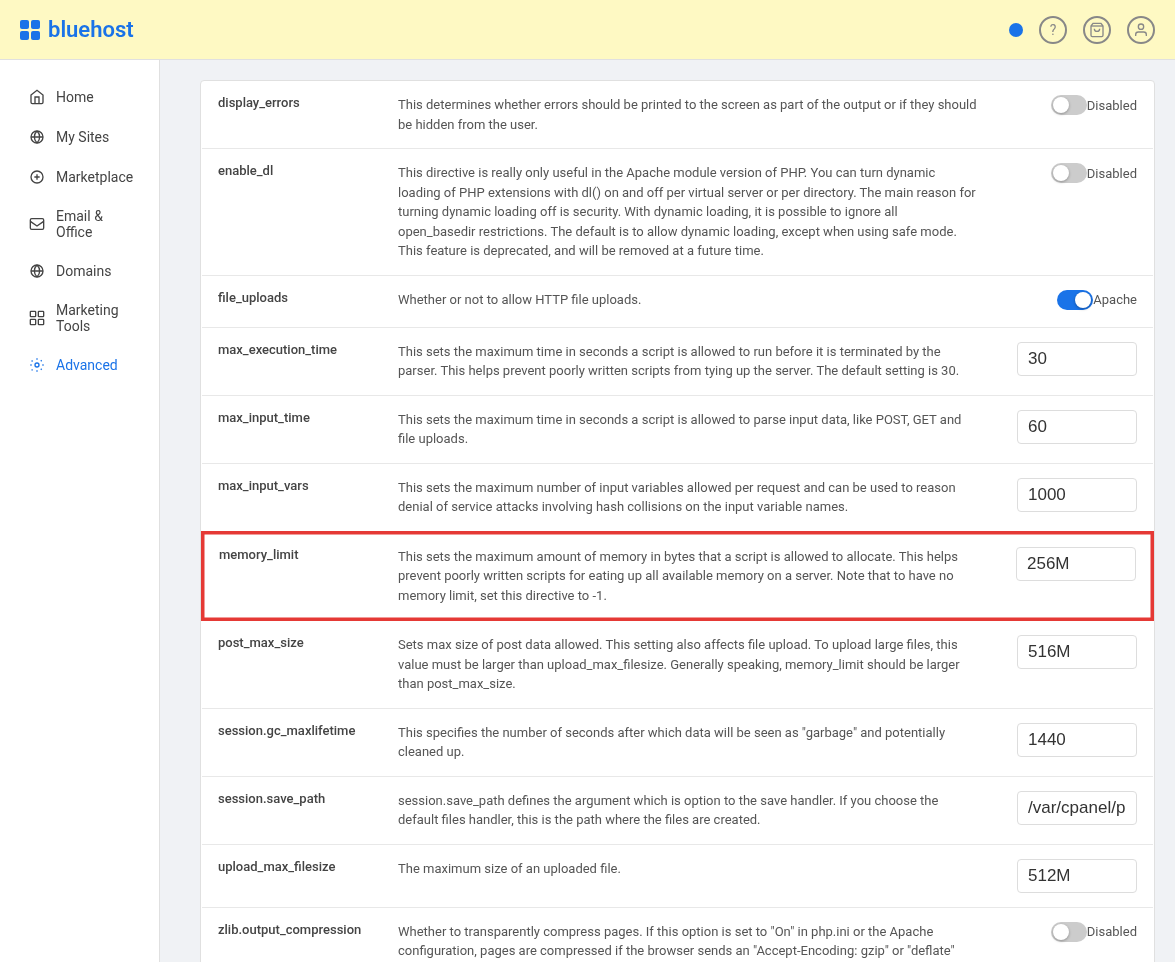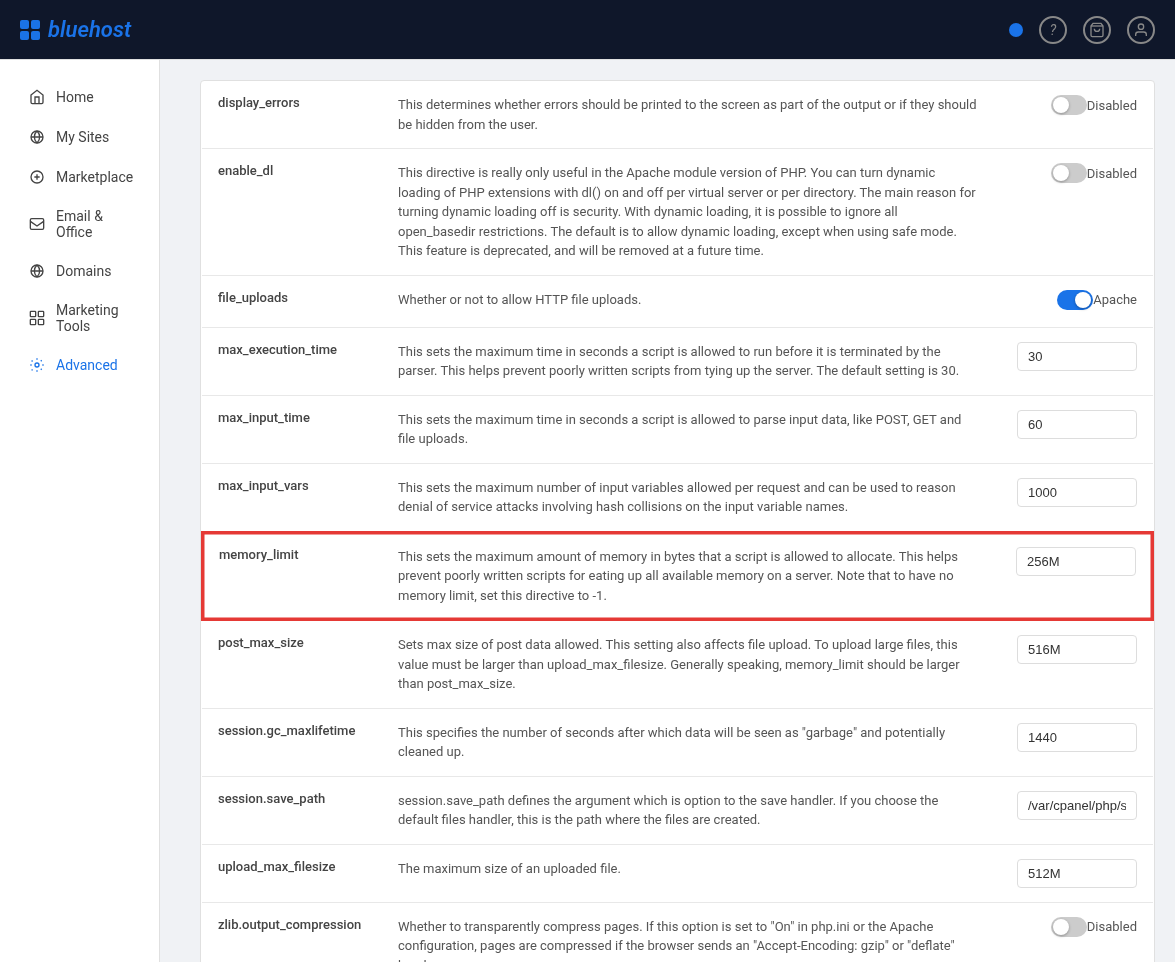--- a/index.html
+++ b/index.html
@@ -1,30 +1,29 @@
 <!DOCTYPE html>
 <html><head>
   <meta charset="utf-8">
   <style>
     * { box-sizing: border-box; margin: 0; padding: 0; }
     body { font-family: -apple-system, BlinkMacSystemFont, 'Segoe UI', Roboto, sans-serif; background: #f0f2f5; display: flex; flex-direction: column; min-height: 962px; }
 
     
     .header {
       height: 60px;
-      background: #0f172a;
+      background: #fef9c3;
       border-bottom: 1px solid #e0e0e0;
       display: flex;
       align-items: center;
       padding: 0 20px;
       justify-content: space-between;
       position: fixed;
       top: 0; left: 0; right: 0;
       z-index: 100;
-      font-style: italic;
     }
     .header-left {
       display: flex;
       align-items: center;
       gap: 8px;
     }
     .bluehost-logo {
       display: flex;
       align-items: center;
       gap: 8px;
@@ -206,21 +205,21 @@
       font-size: 13px;
       color: #555;
     }
 
     
     .php-input {
       width: 120px;
       padding: 6px 10px;
       border: 1px solid #ddd;
       border-radius: 4px;
-      font-size: 13px;
+      font-size: 17px;
       color: #333;
       text-align: left;
     }
   </style>
 </head>
 <body>
 
 <header class="header">
   <div class="header-left">
     <a class="bluehost-logo" href="#">

